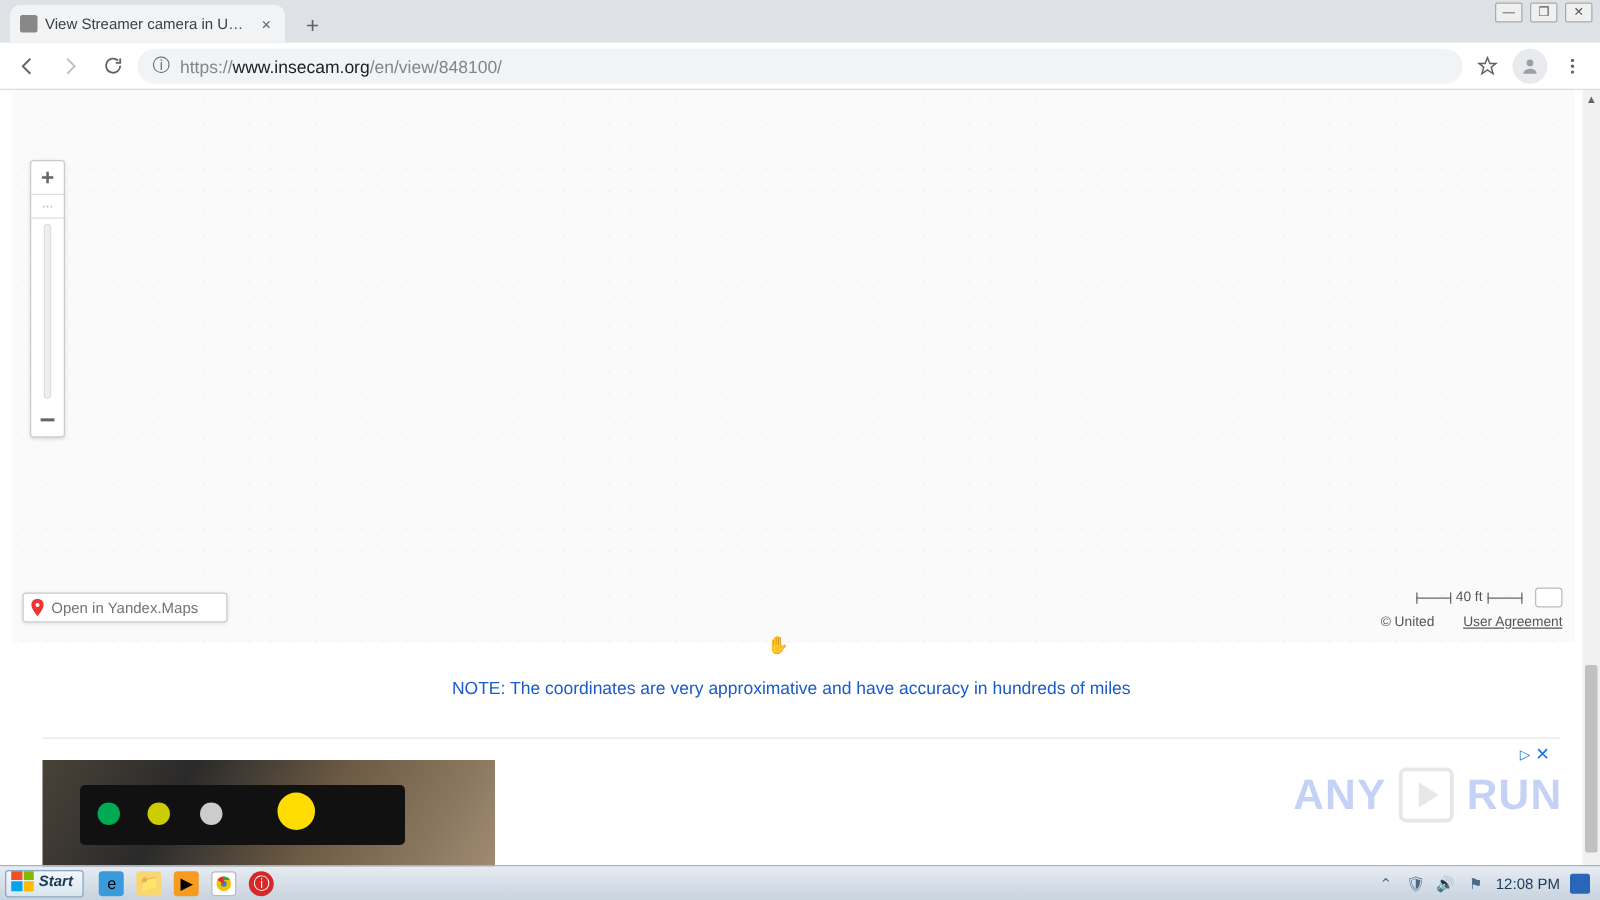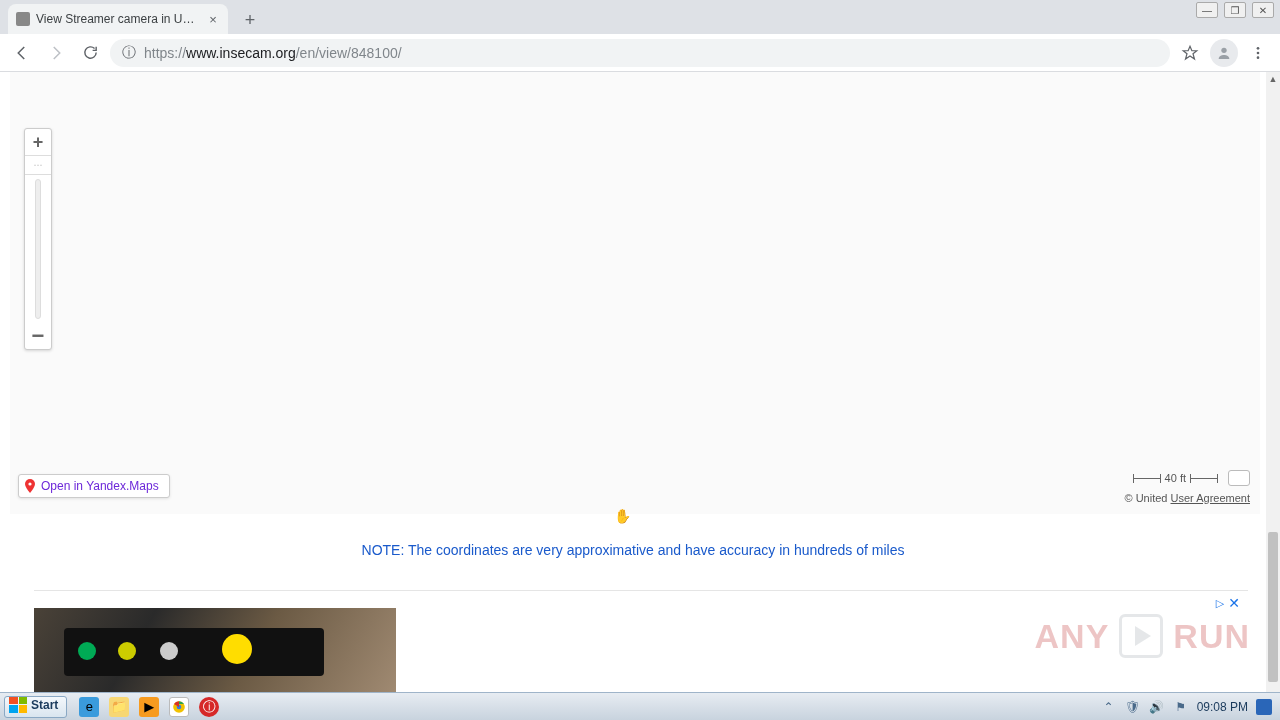--- a/index.html
+++ b/index.html
@@ -32,62 +32,62 @@
 
 .map-area { position: relative; height: 442px; background: #fafafa; background-image:
   radial-gradient(circle, #ddd 0.5px, transparent 0.5px);
   background-size: 18px 18px; border-bottom: none; margin: 0 6px 0 10px; }
 .zoom-ctrl { position: absolute; top: 56px; left: 14px; width: 28px; background: #fff; border: 1px solid #ccc; border-radius: 3px; box-shadow: 0 1px 3px rgba(0,0,0,.15); }
 .zoom-plus, .zoom-minus { height: 26px; display: flex; align-items: center; justify-content: center; font-size: 18px; font-weight: bold; color: #666; cursor: pointer; }
 .zoom-minus { font-size: 22px; line-height: 0; }
 .zoom-handle { height: 20px; border-top: 1px solid #ddd; border-bottom: 1px solid #ddd; display:flex; align-items:center; justify-content:center; color:#aaa; font-size:9px; }
 .zoom-track { width: 6px; height: 140px; margin: 4px auto; background: #eee; border: 1px solid #ddd; border-radius: 3px; }
 
-.open-yandex { position: absolute; left: 8px; bottom: 16px; background: #fff; border: 1px solid #ccc; border-radius: 3px; height: 24px; display: flex; align-items: center; padding: 0 10px 0 6px; gap: 6px; font-size: 12px; color: #6d28d9; cursor: pointer; box-shadow: 0 1px 3px rgba(0,0,0,.1); }
+.open-yandex { position: absolute; left: 8px; bottom: 16px; background: #fff; border: 1px solid #ccc; border-radius: 3px; height: 24px; display: flex; align-items: center; padding: 0 22px 0 6px; gap: 6px; font-size: 12px; color: #737373; cursor: pointer; box-shadow: 0 1px 3px rgba(0,0,0,.1); }
 .pin-icon { width: 10px; height: 14px; }
 
 .map-footer-right { position: absolute; right: 10px; bottom: 10px; display: flex; flex-direction: column; align-items: flex-end; gap: 6px; font-size: 11px; color: #555; }
 .scale-row { display: flex; align-items: center; gap: 10px; }
 .scale-bar { display: flex; align-items: center; gap: 4px; }
 .scale-seg { width: 28px; height: 1px; background: #666; position: relative; }
 .scale-seg::before, .scale-seg::after { content:""; position:absolute; top:-4px; width:1px; height:9px; background:#666; }
 .scale-seg::before { left:0; } .scale-seg::after { right:0; }
 .ruler-btn { width: 22px; height: 16px; border: 1px solid #bbb; border-radius: 3px; background: #fff; cursor: pointer; }
-.yandex-cred a { color: #555; text-decoration: underline; cursor: pointer; }
+.yandex-cred a { color: #555; text-decoration: underline; cursor: pointer; margin-left: 20px; }
 
 
 .hand-cursor { position: absolute; left: 604px; top: 436px; font-size: 14px; color: #555; pointer-events: none; }
 
 
 .note-text { text-align: center; color: #1a5acb; font-size: 14px; margin: 28px 16px 16px; }
 
 
 .ad-card { margin: 32px 18px 0 34px; border-top: 1px solid #e5e5e5; padding-top: 10px; position: relative; display: flex; align-items: center; gap: 40px; height: 110px; }
 .ad-img { width: 362px; height: 86px; background: linear-gradient(120deg,#4a4238 0%, #2a2a2a 30%, #6b5a44 60%, #a08a72 100%); position: relative; overflow:hidden; }
 .ad-img::before { content:""; position:absolute; left:30px; top:20px; width:260px; height:48px; background:#111; border-radius:4px; }
 .ad-img::after { content:""; position:absolute; left:44px; top:34px; width:18px; height:18px; background:#0a5; border-radius:50%; box-shadow: 40px 0 0 #cc0, 82px 0 0 #ccc, 150px -2px 0 6px #fd0; }
 .ad-headline { font-size: 34px; font-weight: 700; color: #111; }
 .ad-badge { position: absolute; top: 4px; right: 8px; display: flex; gap: 4px; align-items: center; font-size: 12px; }
 .ad-triangle { color: #1a73e8; font-size: 11px; }
 .ad-close { color: #1a73e8; font-size: 14px; cursor: pointer; }
 
 
 .watermark { position: absolute; right: 30px; bottom: 62px; display: flex; align-items: center; gap: 10px; opacity: .25; pointer-events: none; }
-.watermark-text { font-size: 34px; font-weight: 800; color: #b91c1c; letter-spacing: 1px; }
+.watermark-text { font-size: 34px; font-weight: 800; color: #1d4ed8; letter-spacing: 1px; }
 .watermark-tri { width: 44px; height: 44px; border: 3px solid #9aa3aa; border-radius: 6px; display:flex; align-items:center; justify-content:center; }
 .watermark-tri::before { content:""; width:0; height:0; border-left: 16px solid #9aa3aa; border-top:10px solid transparent; border-bottom:10px solid transparent; margin-left:4px; }
 
 
 .vscroll { position: absolute; top: 0; right: 0; width: 14px; height: 100%; background: #f1f1f1; }
 .vscroll .arrow { height: 14px; display:flex; align-items:center; justify-content:center; font-size:9px; color:#666; cursor:pointer; }
 .vscroll .thumb { position:absolute; right:2px; width:10px; background:#c1c1c1; border-radius:2px; }
 
 
 .taskbar { position: absolute; bottom: 0; left: 0; right: 0; height: 28px; background: linear-gradient(#e7ecf2,#c8d3de); border-top: 1px solid #9fb4c9; display: flex; align-items: center; padding: 0 4px; }
-.start-btn { height: 22px; padding: 0 8px 4px 4px; border: 1px solid #8aa8c4; background: linear-gradient(#f4f8fc,#d9e5ef); border-radius: 3px; display: flex; align-items: center; gap: 4px; font-size: 12px; font-weight: bold; color: #1a3a5c; cursor: pointer; }
+.start-btn { height: 22px; padding: 0 8px 4px 4px; border: 1px solid #8aa8c4; background: linear-gradient(#f4f8fc,#d9e5ef); border-radius: 3px; display: flex; align-items: center; gap: 4px; font-size: 12px; font-weight: bold; color: #1a3a5c; cursor: pointer; font-style: italic; }
 .win-flag { width: 18px; height: 16px; display: grid; grid-template: 1fr 1fr / 1fr 1fr; gap: 1px; }
 .win-flag span:nth-child(1){background:#f25022;} .win-flag span:nth-child(2){background:#7fba00;}
 .win-flag span:nth-child(3){background:#00a4ef;} .win-flag span:nth-child(4){background:#ffb900;}
 .task-icons { display: flex; align-items: center; gap: 10px; margin-left: 12px; }
 .task-icon { width: 20px; height: 20px; border-radius: 3px; display:flex; align-items:center; justify-content:center; font-size:13px; cursor:pointer; }
 .tray { margin-left: auto; display: flex; align-items: center; gap: 8px; font-size: 11px; color: #1a3a5c; padding-right: 4px; }
 .tray-icon { width: 16px; height: 16px; display:flex; align-items:center; justify-content:center; font-size:12px; color:#4a6a8a; cursor:pointer; }
 .clock { font-size: 12px; }
 </style>
 </head>
@@ -237,16 +237,16 @@
           <path fill="#d93025" d="M3.4 7A10 10 0 0 1 12 2v10z"></path>
         </svg>
     </div>
     <div class="task-icon" style="background:#d62828;color:#fff;border-radius:50%">ⓘ</div>
   </div>
   <div class="tray">
     <div class="tray-icon">⌃</div>
     <div class="tray-icon">🛡</div>
     <div class="tray-icon">🔊</div>
     <div class="tray-icon">⚑</div>
-    <div class="clock">09:08 PM</div>
+    <div class="clock">12:08 PM</div>
     <div class="tray-icon" style="background:#2a66b8;border-radius:2px"></div>
   </div>
 </div>
 
 </body></html>

